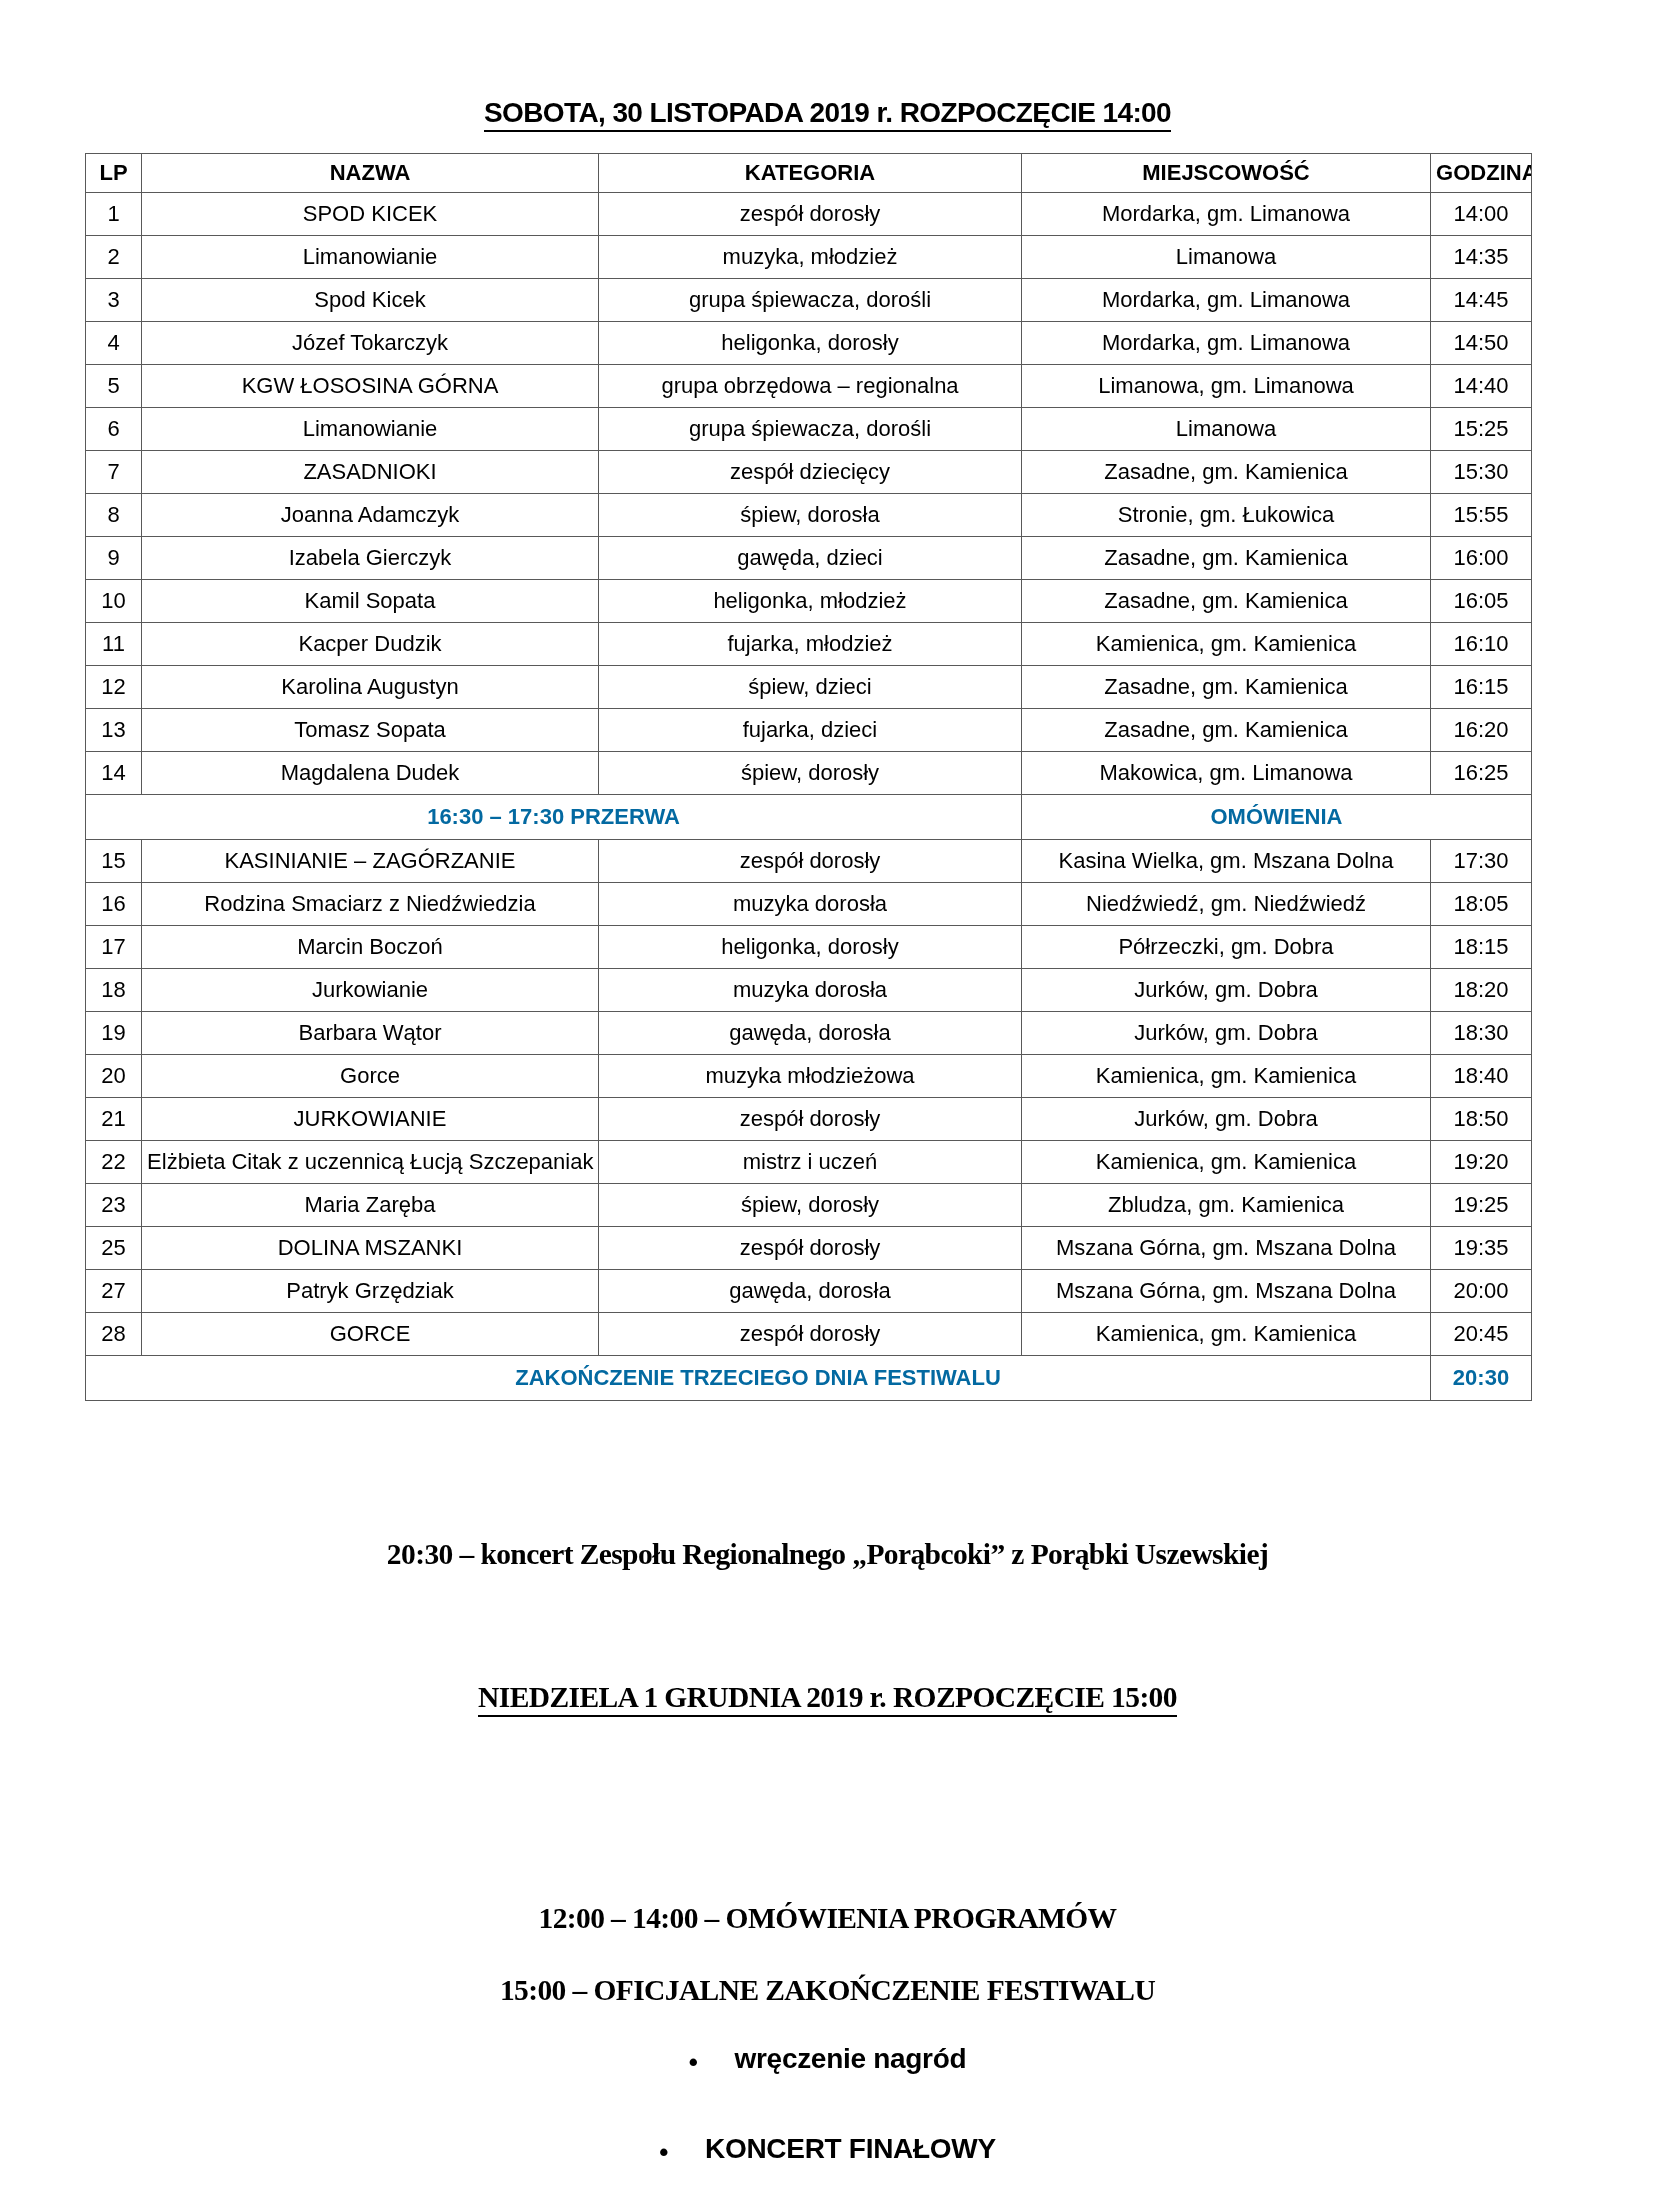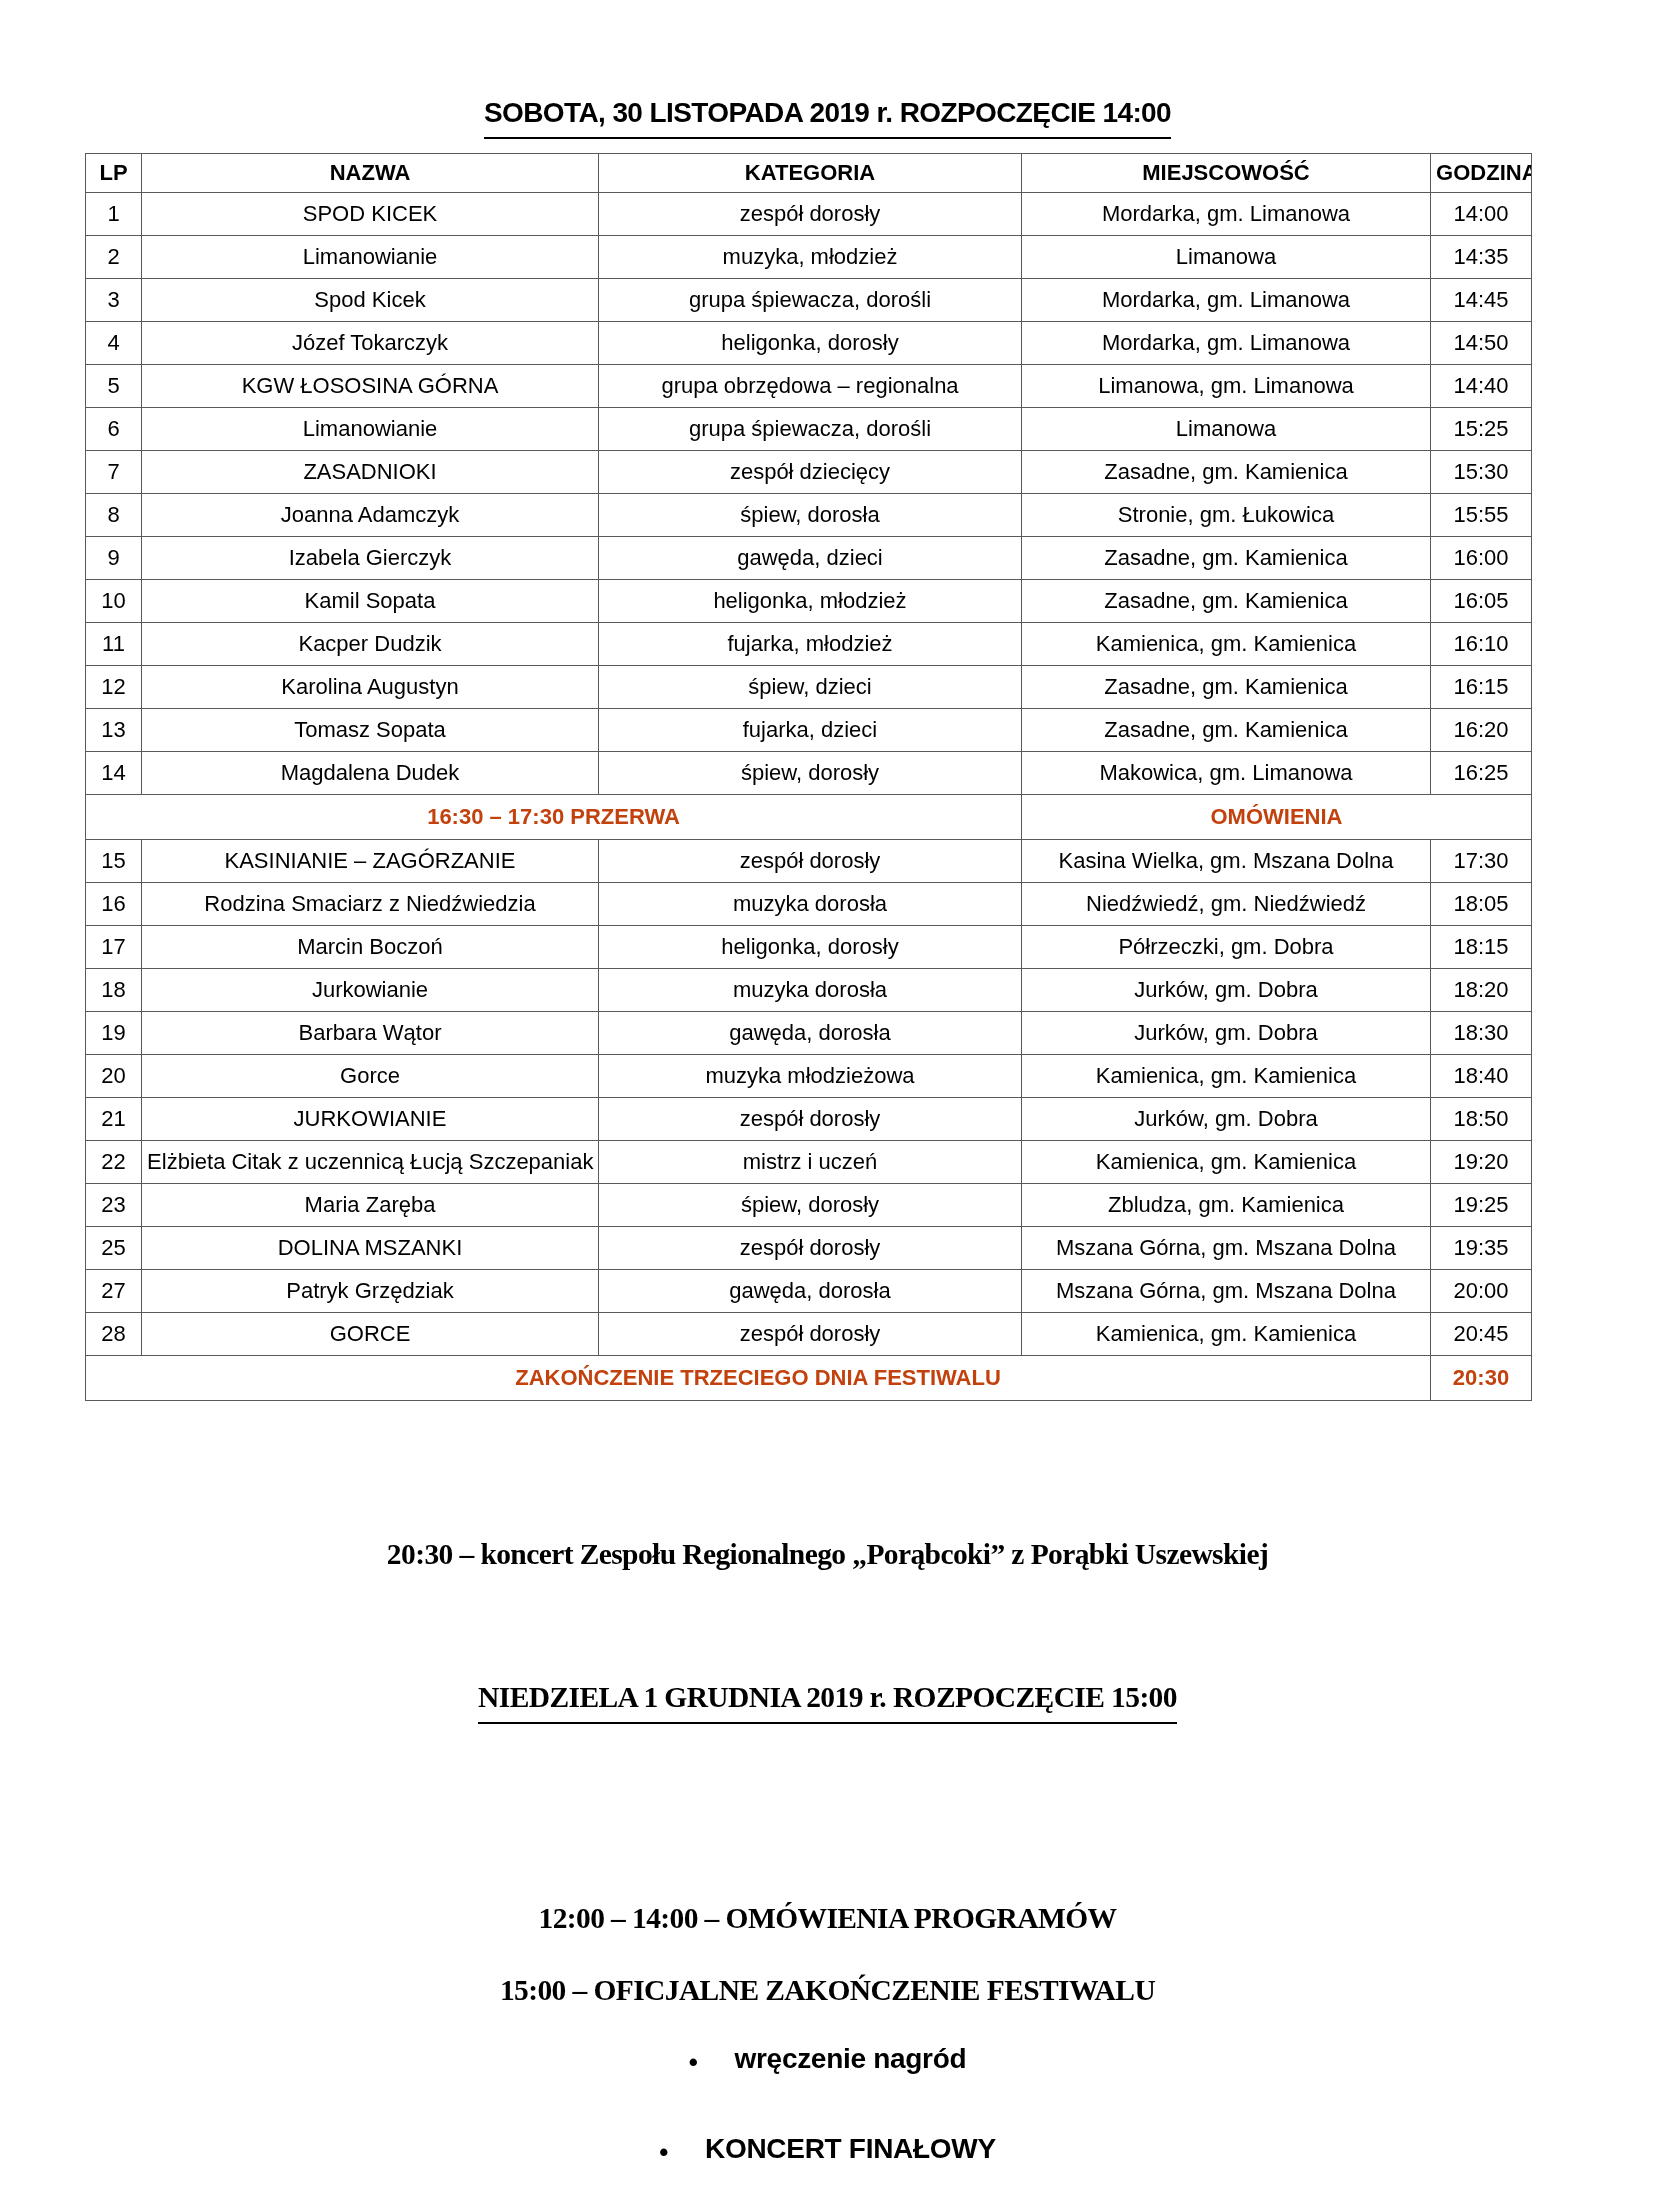--- a/index.html
+++ b/index.html
@@ -6,34 +6,34 @@
   body{
     width:1655px;height:2205px;position:relative;background:#ffffff;color:#000;
     font-family:"Liberation Sans",sans-serif;
   }
   .page{position:absolute;inset:0;overflow:hidden;}
 
   .doc-title{
     position:absolute;left:0;width:100%;text-align:center;
     font-size:28px;font-weight:bold;letter-spacing:-0.6px;
   }
-  .doc-title .u{border-bottom:2.6px solid #000;padding-bottom:9px;}
+  .doc-title .u{border-bottom:2.6px solid #000;padding-bottom:2px;}
   .title-day1{top:97px;}
 
   table.schedule{
     position:absolute;top:153px;left:85px;width:1446px;
     border-collapse:collapse;table-layout:fixed;font-size:22px;
   }
   .schedule th,.schedule td{
     border:1.3px solid #595959;text-align:center;vertical-align:middle;
     padding:0 5.1px;overflow:hidden;white-space:nowrap;
   }
   .schedule th{height:38px;font-size:22px;font-weight:bold;margin-top:19px;}
   .schedule td{height:42px;font-weight:normal;}
-  .schedule tr.section td{color:#c2410c;font-weight:bold;height:44px;}
+  .schedule tr.section td{color:#0369a1;font-weight:bold;height:44px;}
 
   .big-line{
     position:absolute;left:0;width:100%;text-align:center;
     font-size:29.5px;font-weight:bold;letter-spacing:-0.6px;font-family:Liberation Serif, serif;
   }
   .concert-line{top:1538px;}
   .title-day2{top:1681px;}
   .discussions-line{top:1863px;margin-top:39px;}
   .closing-line{top:1974px;}
 

